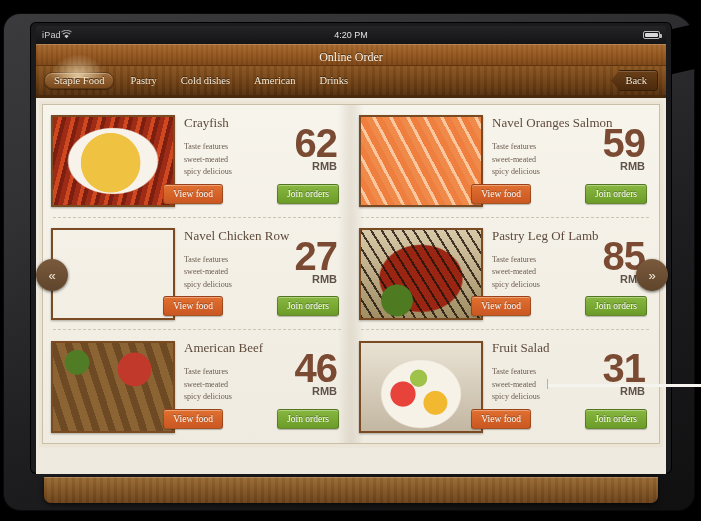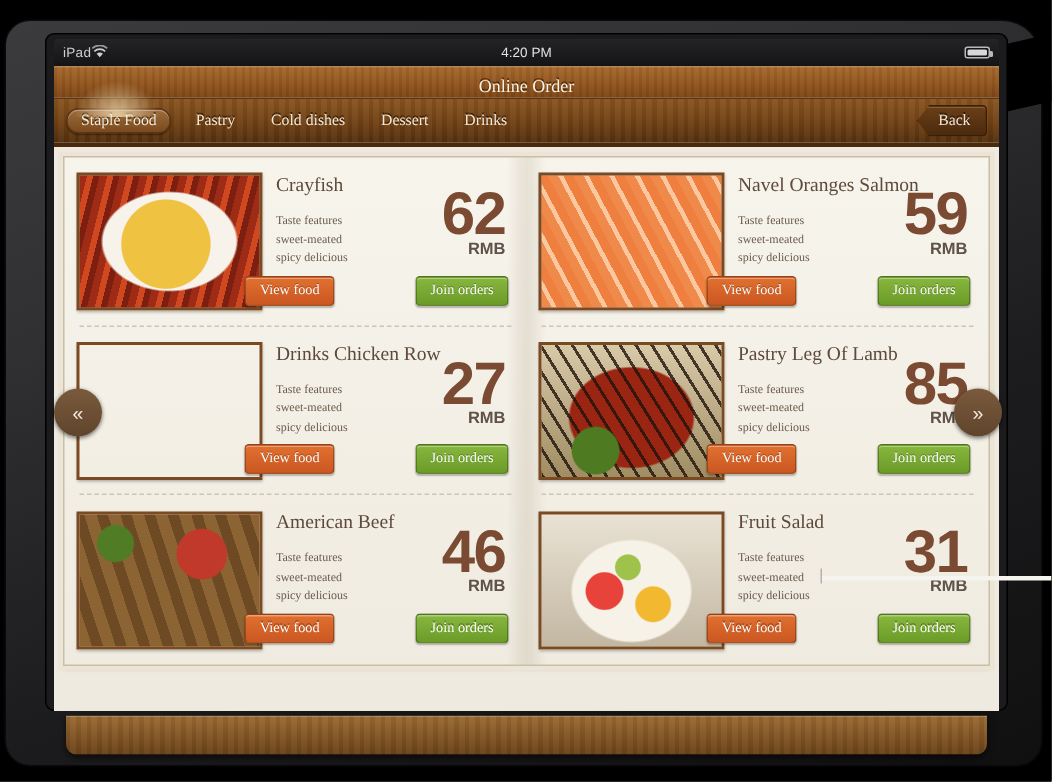--- a/index.html
+++ b/index.html
@@ -328,21 +328,21 @@
 
     <div class="titlebar">
       <span>Online Order</span>
     </div>
 
     <div class="tabbar">
       <div class="tab-glow"></div>
       <div class="tab active">Staple Food</div>
       <div class="tab">Pastry</div>
       <div class="tab">Cold dishes</div>
-      <div class="tab">Dessert</div>
+      <div class="tab">American</div>
       <div class="tab">Drinks</div>
       <div class="back-btn">Back</div>
     </div>
 
     <div class="book-frame">
       <div class="book-spine"></div>
       <div class="grid">
 
         <div class="card sep-b">
           <div class="thumb" style="background-image:
@@ -390,21 +390,21 @@
           </div>
         </div>
 
         <div class="card sep-b">
           <div class="thumb" style="background-image:
                  radial-gradient(circle at 72% 22%, #b02a16 0 12%, rgba(176,42,22,0) 13%),
                  repeating-linear-gradient(118deg, #e0a martial 0 0),
                  repeating-linear-gradient(118deg, #e8b268 0 7px, #c98a3c 7px 13px),
                  linear-gradient(#caa06a, #8e6531);"></div>
           <div class="info">
-            <div class="food-title">Drinks Chicken Row</div>
+            <div class="food-title">Navel Chicken Row</div>
             <div class="feat">
               <div>Taste features</div>
               <div>sweet-meated</div>
               <div>spicy delicious</div>
             </div>
             <div class="price-wrap">
               <span class="price">27</span>
               <span class="currency">RMB</span>
             </div>
             <div class="btn-row">

